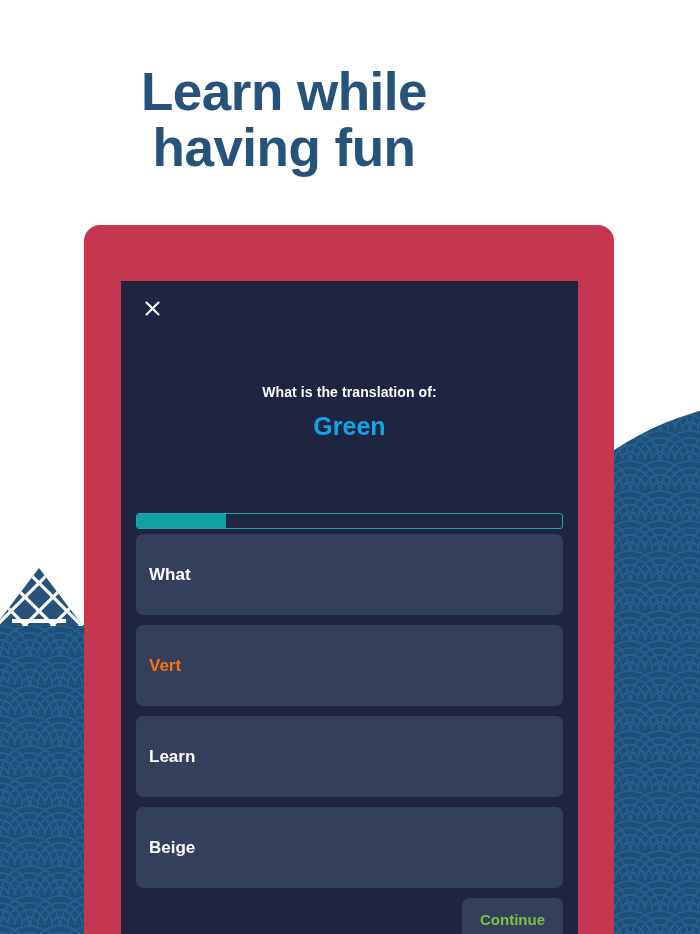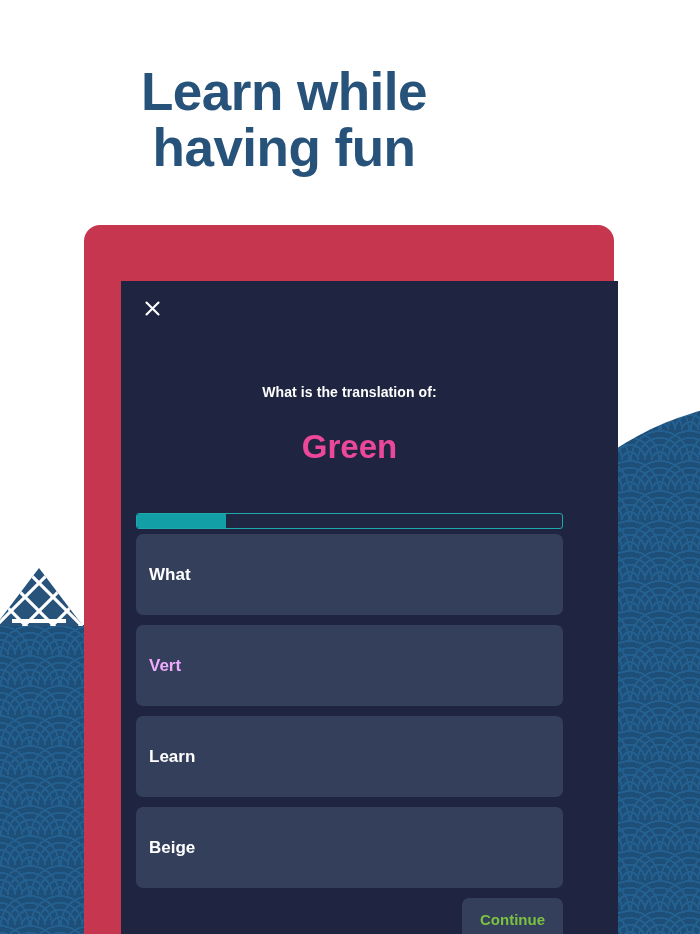--- a/index.html
+++ b/index.html
@@ -84,21 +84,20 @@
     border-radius: 16px 16px 0 0;
   }
   .phone-screen {
     position: absolute;
     left: 121px;
     top: 281px;
     width: 457px;
     height: 653px;
     background: #1f2541;
     overflow: hidden;
-    padding-left: 40px;
   }
 
   .close-btn {
     position: absolute;
     left: 14px;
     top: 10px;
     width: 34px;
     height: 34px;
     display: flex;
     align-items: center;
@@ -116,23 +115,23 @@
     width: 457px;
     text-align: center;
   }
   .prompt-label {
     color: #ffffff;
     font-size: 14px;
     font-weight: bold;
     letter-spacing: 0.1px;
   }
   .prompt-word {
-    margin-top: 28px;
-    color: #ec4899;
-    font-size: 33px;
+    margin-top: 12px;
+    color: #0ea5e9;
+    font-size: 25px;
     font-weight: bold;
   }
 
   .progress-track {
     position: absolute;
     left: 15px;
     top: 232px;
     width: 427px;
     height: 16px;
     box-sizing: border-box;
@@ -163,21 +162,21 @@
     display: flex;
     align-items: center;
     padding-left: 13px;
     cursor: pointer;
   }
   .option-label {
     font-size: 17px;
     font-weight: bold;
     color: #ffffff;
   }
-  .option-label.correct { color: #f0abfc; }
+  .option-label.correct { color: #f97316; }
 
   .continue-row {
     position: absolute;
     left: 15px;
     top: 617px;
     width: 427px;
     display: flex;
     justify-content: flex-end;
   }
   .continue-btn {

